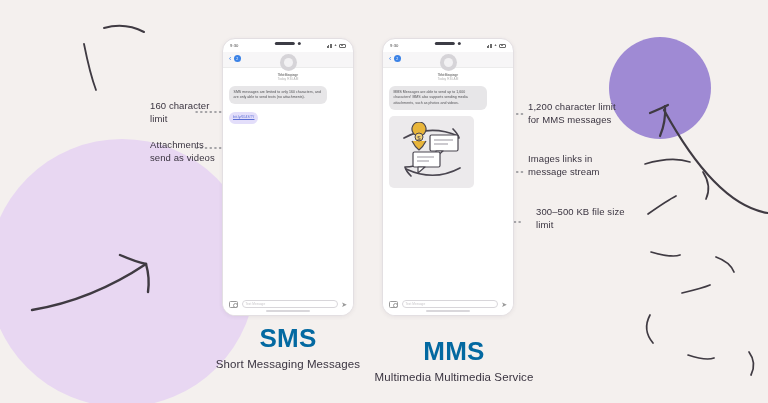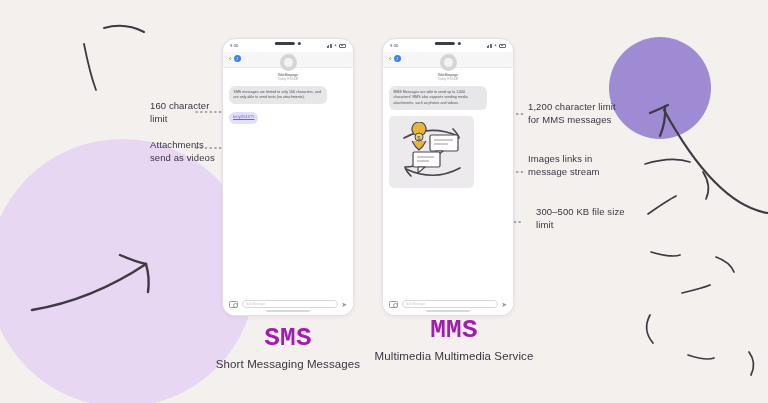--- a/index.html
+++ b/index.html
@@ -156,28 +156,28 @@
   .anno.left { text-align: left; }
   .a-160  { left: 150px; top: 99px;  width: 72px; }
   .a-attach { left: 150px; top: 138px; width: 74px; }
   .a-1600 { left: 528px; top: 100px; width: 96px; }
   .a-images { left: 528px; top: 152px; width: 92px; }
   .a-size { left: 528px; top: 205px; width: 92px; margin-left: 8px; }
 
   
   .caption { position: absolute; text-align: center; }
   .caption .title {
-    font-size: 26px; font-weight: bold; color: #a21caf;
-    letter-spacing: .2px; line-height: 1; font-family: Liberation Mono, monospace;
+    font-size: 26px; font-weight: bold; color: #0369a1;
+    letter-spacing: .2px; line-height: 1;
   }
   .caption .sub {
     font-size: 11.5px; color: #3a3440; margin-top: 7px; letter-spacing: .1px;
   }
   .cap-sms { left: 183px; top: 325px; width: 210px; }
-  .cap-mms { left: 345px; top: 317px; width: 218px; }
+  .cap-mms { left: 345px; top: 338px; width: 218px; }
 </style>
 </head>
 <body>
 
 <div class="stage">
 
   <div class="blob-light"></div>
   <div class="blob-purple"></div>
 
   <svg class="deco-svg" viewBox="0 0 768 403">

